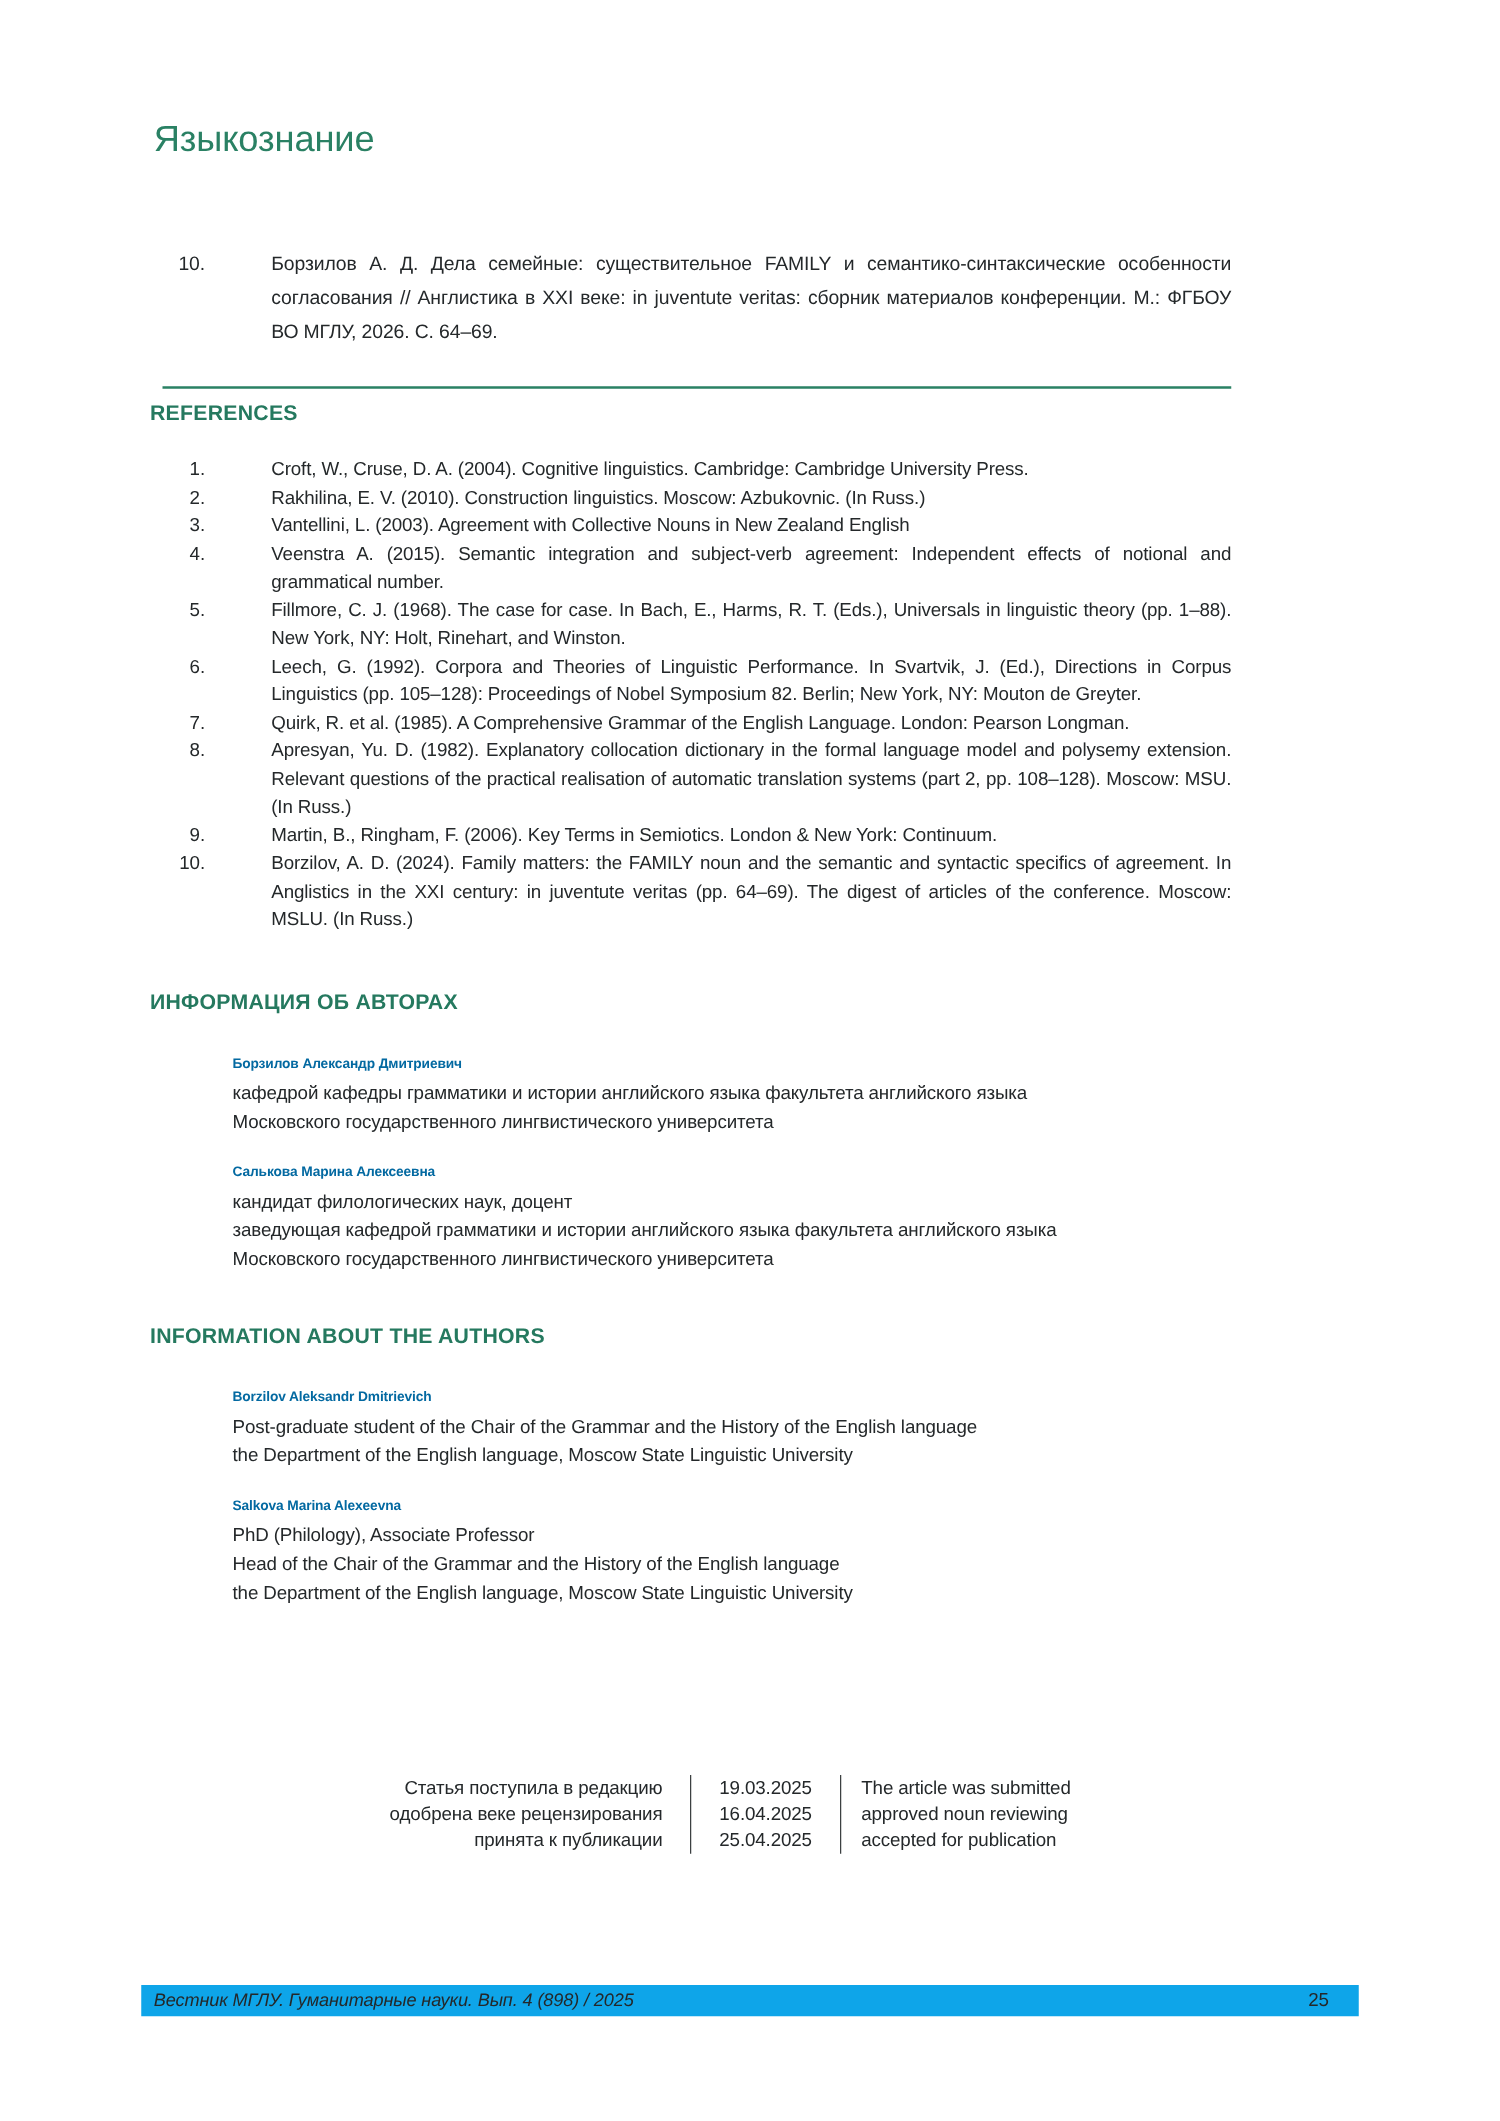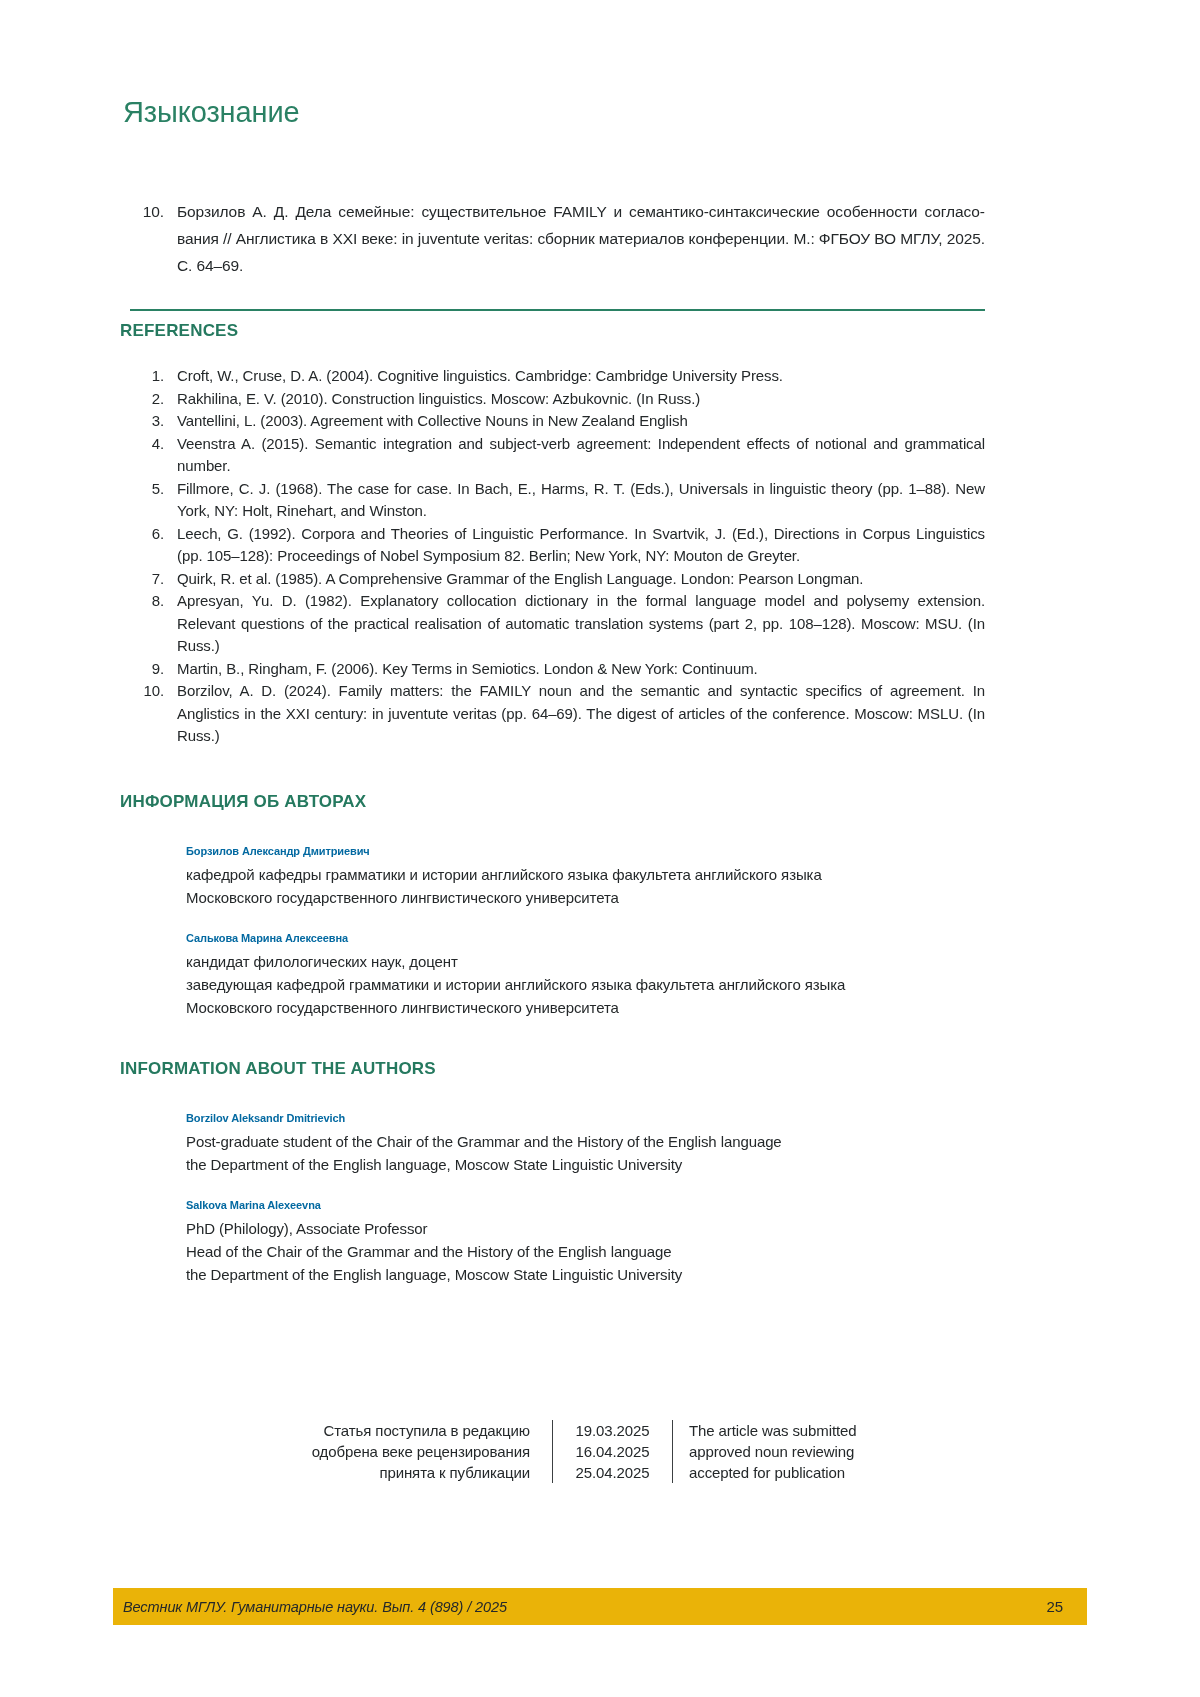--- a/index.html
+++ b/index.html
@@ -17,21 +17,21 @@
   }
   .page-heading {
     margin-left: 123px;
     font-size: 29px;
     line-height: 32px;
     font-weight: 400;
     color: #2a8164;
   }
   
   .ref-block { margin: 70px 215px 0 130px; }
-  .ref-row { display: flex; }
+  .ref-row { display: flex; gap: 40px; }
   .biblio-ru .ref-row { font-size: 15.5px; line-height: 27px; }
   .ref-num {
     flex: none;
     width: 47px;
     text-align: right;
     padding-right: 13px;
   }
   .ref-text { flex: 1; text-align: justify; }
   .section-rule {
     border: none;
@@ -65,41 +65,41 @@
   .dates-col-ru { width: 370px; text-align: right; }
   .dates-vline { width: 1px; background: #3c4042; margin: 0 22px; align-self: stretch; }
   .dates-col-date { width: 75px; text-align: center; }
   .dates-col-en { text-align: left; margin-left: -6px; }
   
   .footer-bar {
     position: absolute;
     left: 113px;
     right: 113px;
     top: 1588px;
-    height: 37px;
-    background: #eab308;
+    height: 25px;
+    background: #0ea5e9;
     display: flex;
     align-items: center;
     justify-content: space-between;
     padding: 0 24px 0 10px;
   }
   .footer-journal { font-size: 14.5px; font-style: italic; color: #24282a; }
   .footer-page-num { font-size: 15px; color: #24282a; }
 </style>
 </head>
 <body>
 
 <div class="page">
 
   <h1 class="page-heading">Языкознание</h1>
 
   <div class="ref-block biblio-ru">
     <div class="ref-row">
       <span class="ref-num">10.</span>
-      <span class="ref-text">Борзилов А. Д. Дела семейные: существительное FAMILY и семантико-синтаксические особенности согласо­вания // Англистика в XXI веке: in juventute veritas: сборник материалов конференции. М.: ФГБОУ ВО МГЛУ, 2025. С. 64–69.</span>
+      <span class="ref-text">Борзилов А. Д. Дела семейные: существительное FAMILY и семантико-синтаксические особенности согласо­вания // Англистика в XXI веке: in juventute veritas: сборник материалов конференции. М.: ФГБОУ ВО МГЛУ, 2026. С. 64–69.</span>
     </div>
   </div>
 
   <hr class="section-rule">
 
   <h2 class="section-heading">REFERENCES</h2>
 
   <div class="ref-list">
     <div class="ref-row">
       <span class="ref-num">1.</span>

